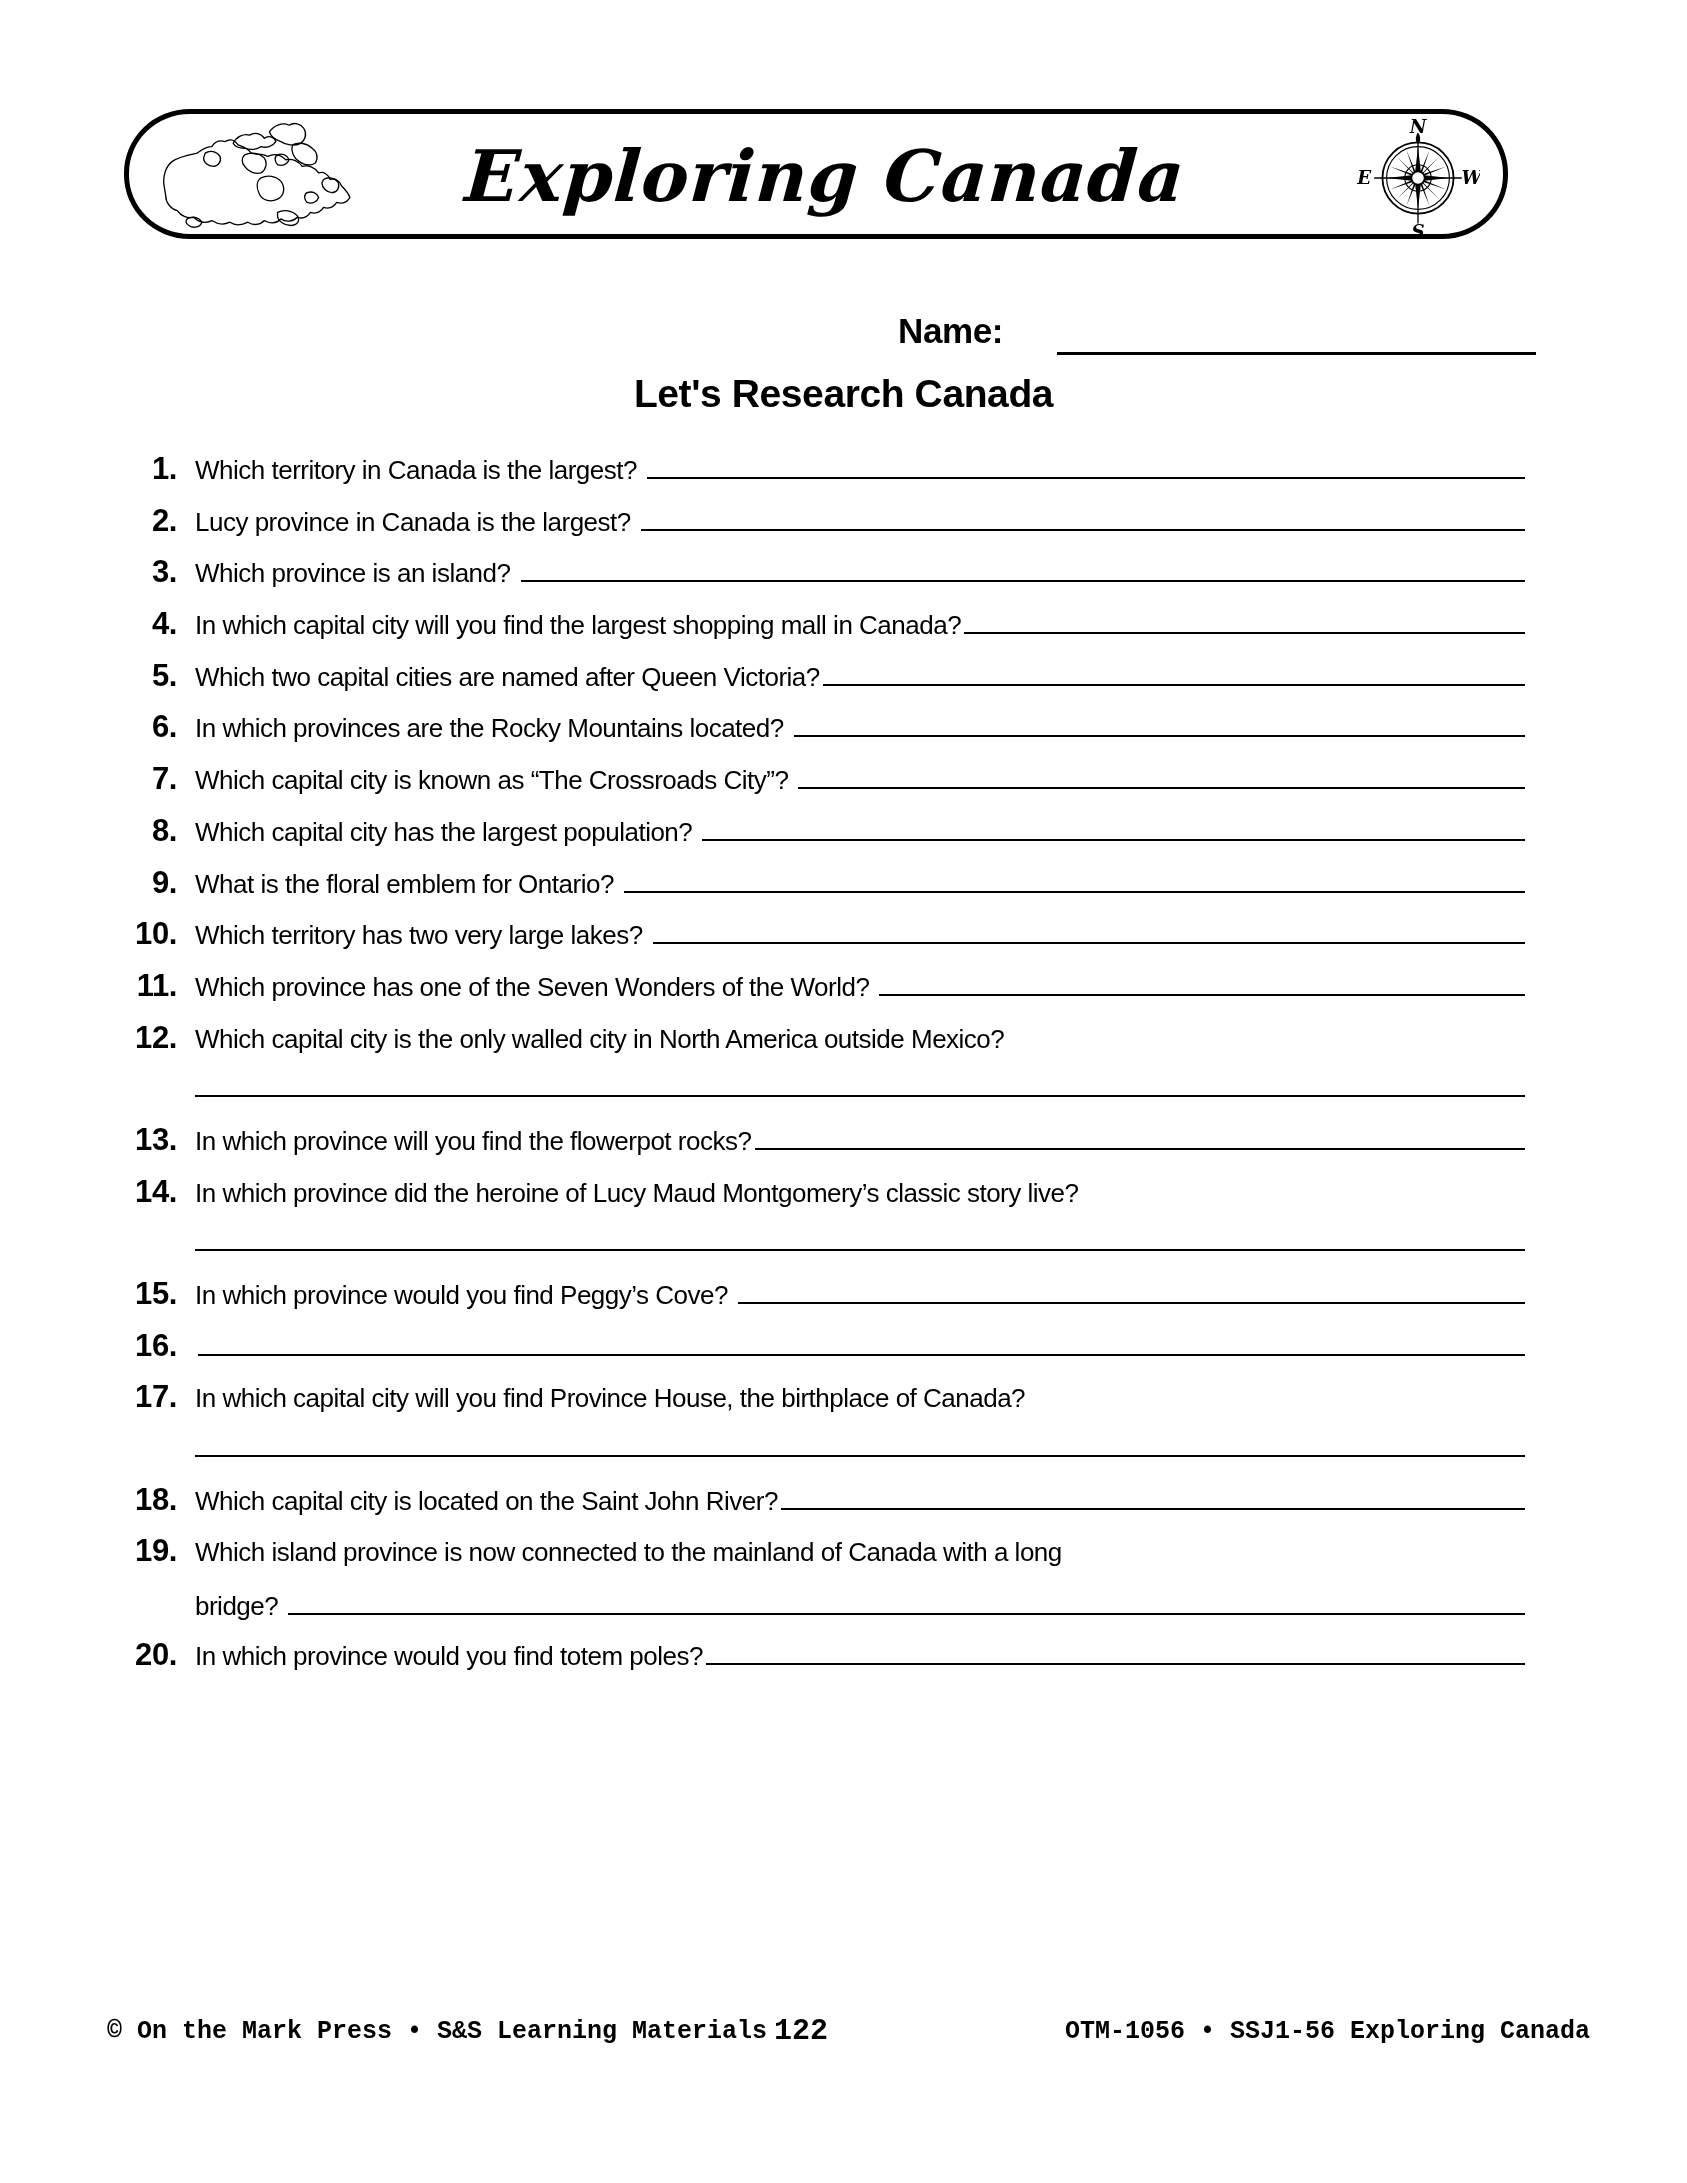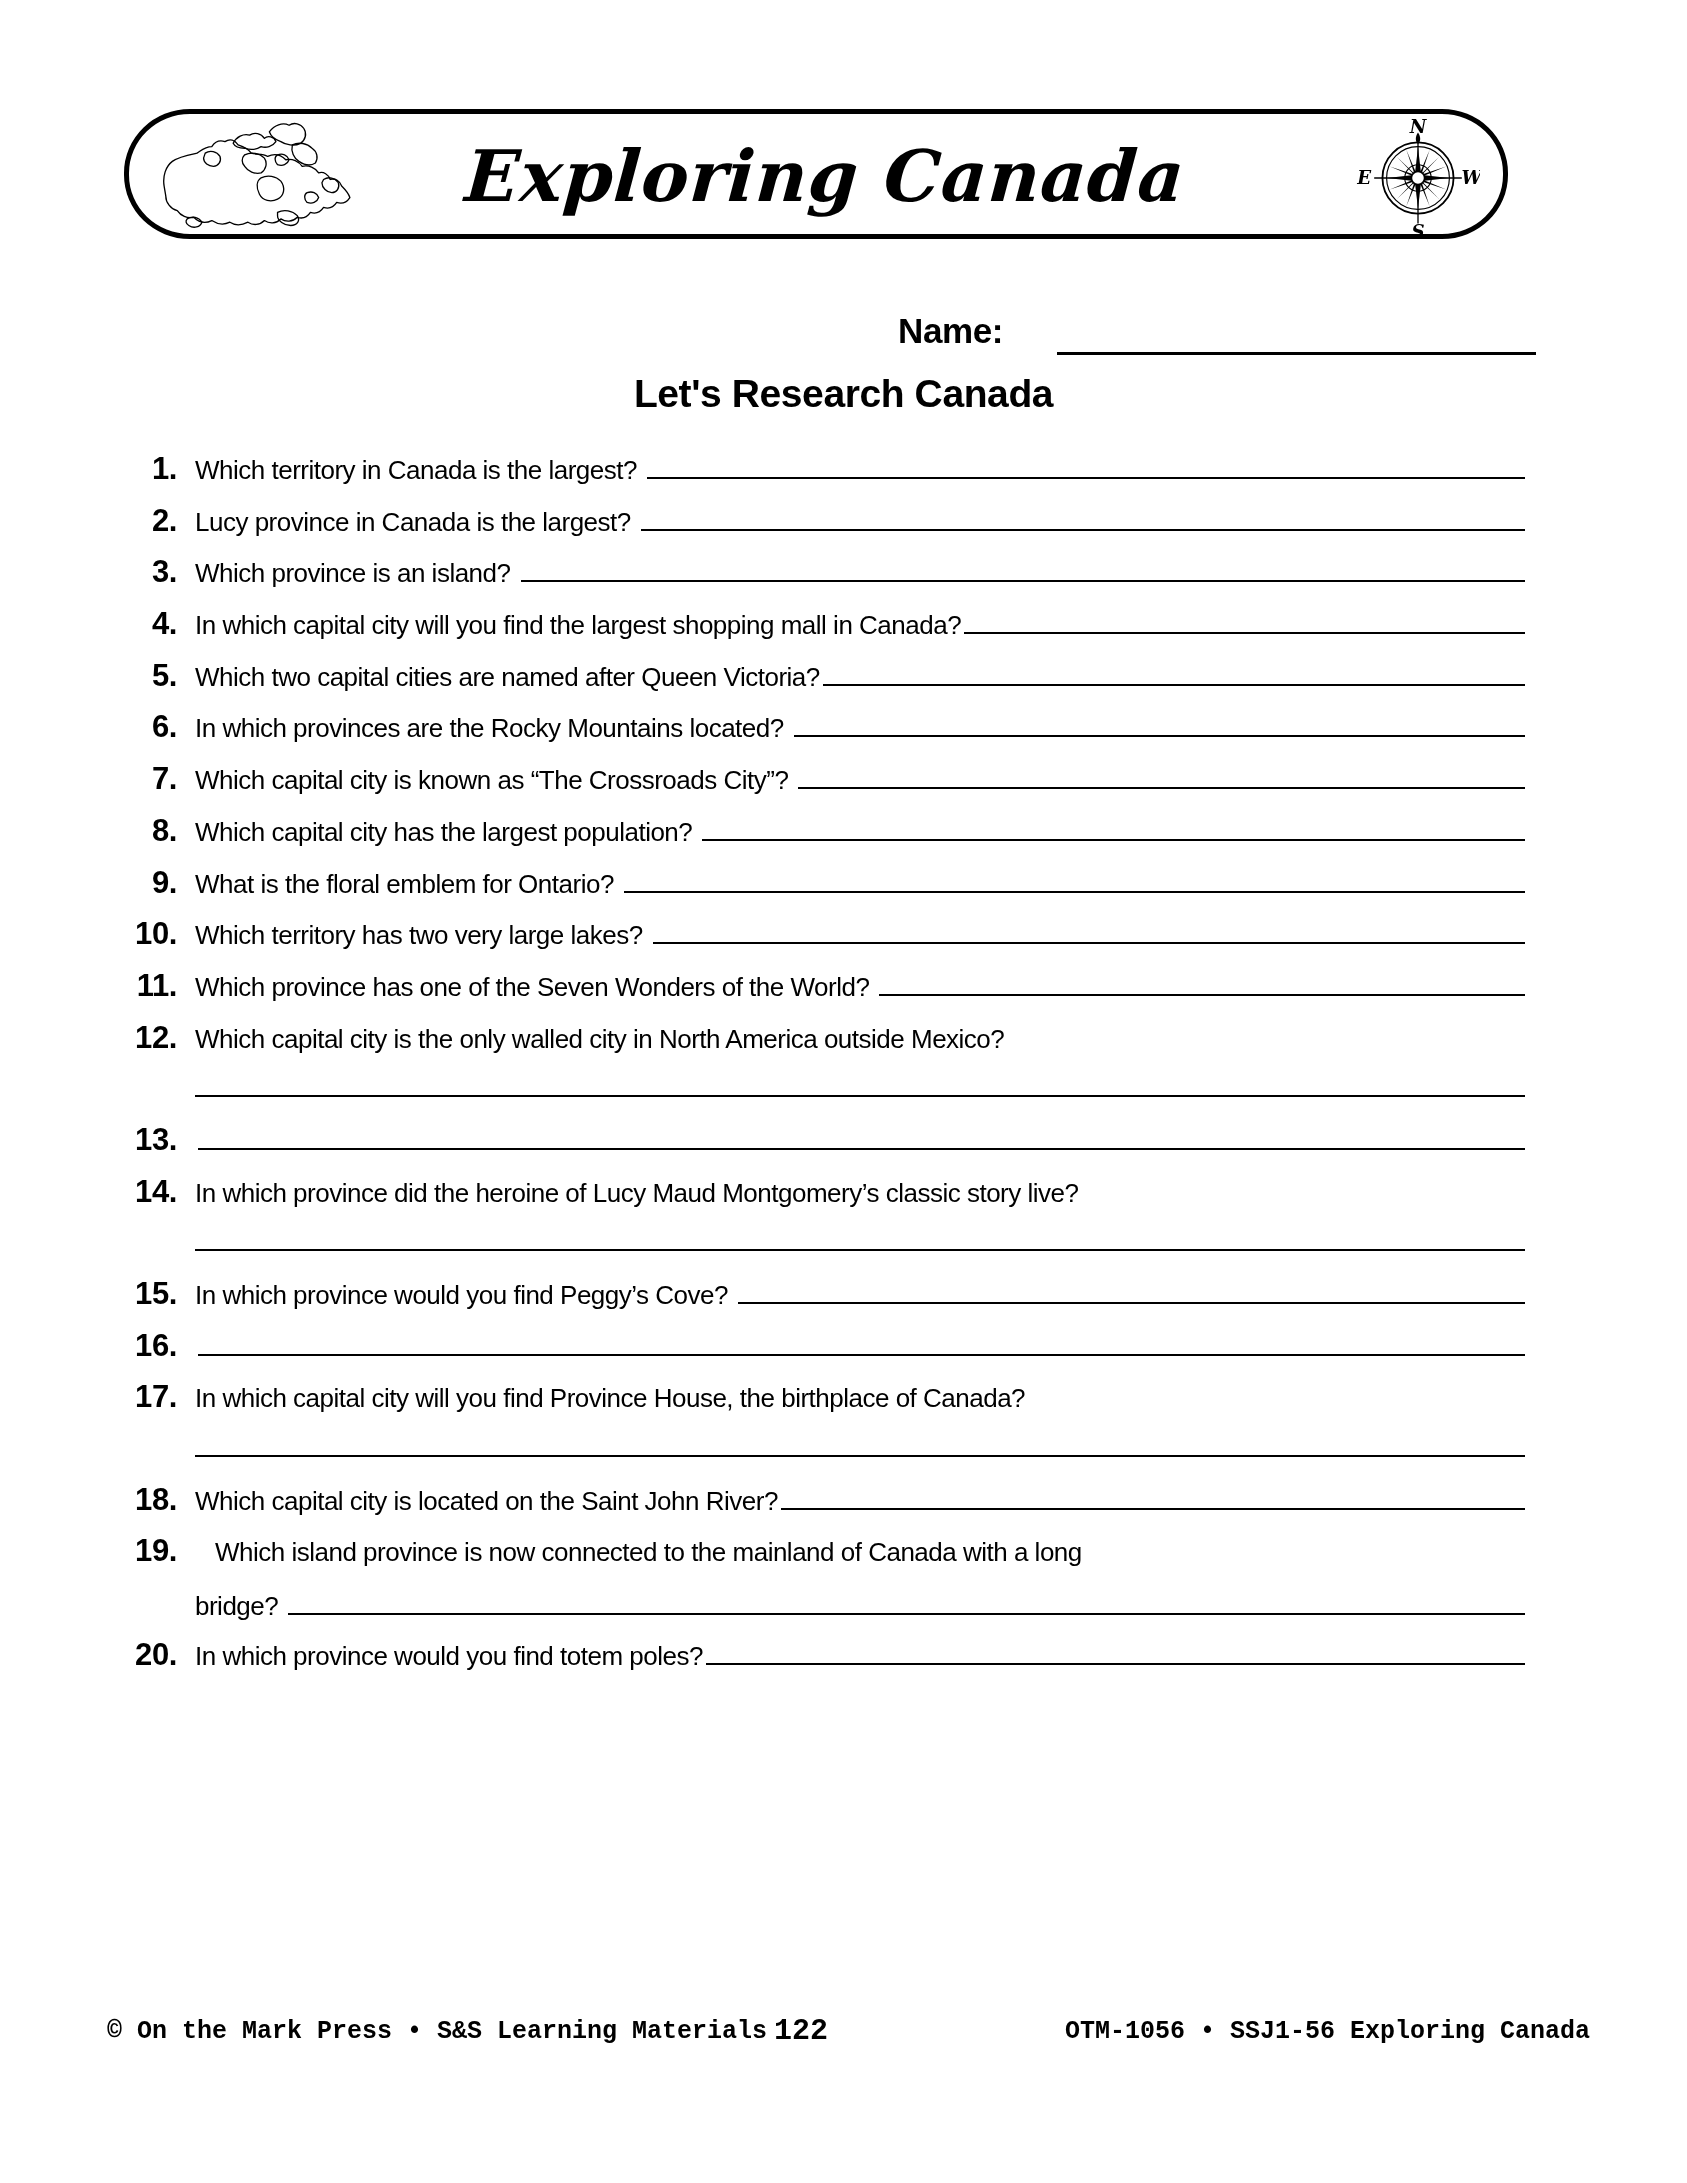--- a/index.html
+++ b/index.html
@@ -392,20 +392,21 @@
         <span class="q-body">
             <span class="q-text">Which capital city is the only walled city in North America outside Mexico?</span>
           </span>
       </div>
       <div class="answer-rule"></div>
     </div>
 
     <div class="q-row">
       <span class="q-num">13.</span>
       <span class="q-body">
+          <span class="q-text">In which province will you find the flowerpot rocks?</span>
           <span class="q-line tight"></span>
         </span>
     </div>
 
     <div>
       <div class="q-row" style="margin-bottom:0;">
         <span class="q-num">14.</span>
         <span class="q-body">
             <span class="q-text">In which province did the heroine of Lucy Maud Montgomery’s classic story live?</span>
           </span>
@@ -440,21 +441,21 @@
 
     <div class="q-row">
       <span class="q-num">18.</span>
       <span class="q-body">
           <span class="q-text">Which capital city is located on the Saint John River?</span>
           <span class="q-line tight"></span>
         </span>
     </div>
 
     <div>
-      <div class="q-row" style="margin-bottom:0;gap:20px;">
+      <div class="q-row" style="margin-bottom:0;">
         <span class="q-num">19.</span>
         <span class="q-body">
             <span class="q-text">Which island province is now connected to the mainland of Canada with a long</span>
           </span>
       </div>
       <div class="q-cont">
         <span class="q-text">bridge?</span>
         <span class="q-line"></span>
       </div>
     </div>

